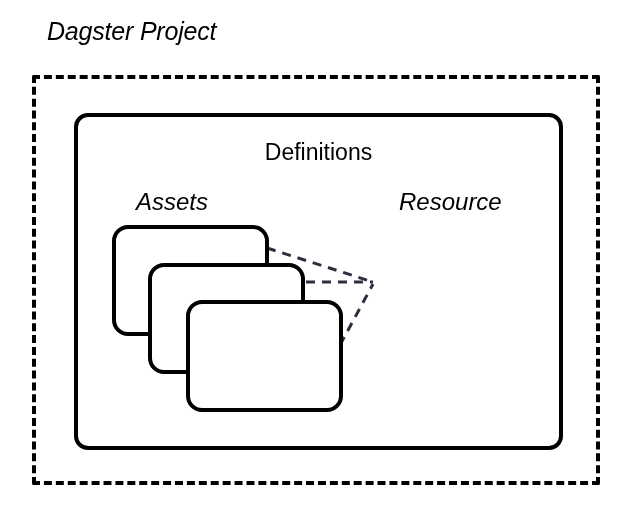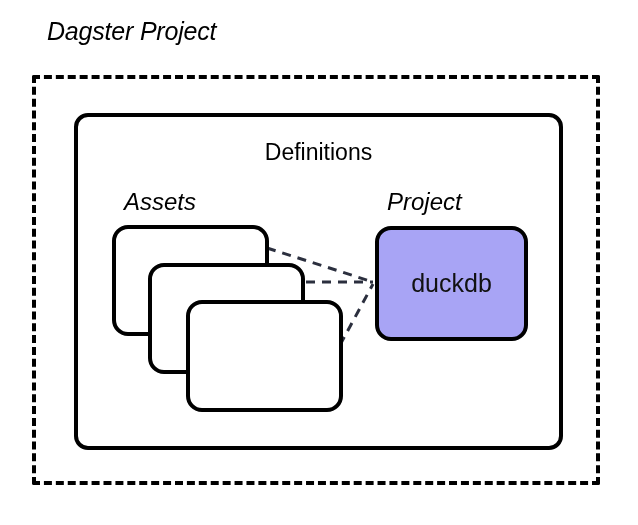--- a/index.html
+++ b/index.html
@@ -66,20 +66,21 @@
   }
 
   
   .group-label {
     position: absolute;
     font-size: 24px;
     font-style: italic;
     font-weight: 500;
     color: #000000;
     white-space: nowrap;
+    margin-left: 12px;
   }
   .assets-label   { left: 124px; top: 188px; }
   .resource-label { left: 387px; top: 188px; }
 
   
   .asset-card {
     position: absolute;
     box-sizing: border-box;
     width: 157px;
     height: 111px;
@@ -130,31 +131,28 @@
 <div id="canvas">
 
   <div class="project-label">Dagster Project</div>
   <div class="project-box"></div>
 
   <div class="definitions-box">
     <div class="definitions-label">Definitions</div>
   </div>
 
   <div class="group-label assets-label">Assets</div>
-  <div class="group-label resource-label">Project</div>
+  <div class="group-label resource-label">Resource</div>
 
   <svg class="connectors" viewBox="0 0 638 525" width="638" height="525" aria-hidden="true">
     <g fill="none" stroke="#2b2f3e" stroke-width="3" stroke-dasharray="9 7" stroke-linecap="butt">
       <line x1="267" y1="248" x2="373" y2="282"></line>
       <line x1="306" y1="282" x2="373" y2="282"></line>
       <line x1="340" y1="345" x2="373" y2="284"></line>
     </g>
   </svg>
 
   <div class="asset-card asset-card-1"></div>
   <div class="asset-card asset-card-2"></div>
   <div class="asset-card asset-card-3"></div>
 
-  <div class="resource-node">
-    <span class="resource-node-label">duckdb</span>
-  </div>
 
 </div>
 
 </body></html>

